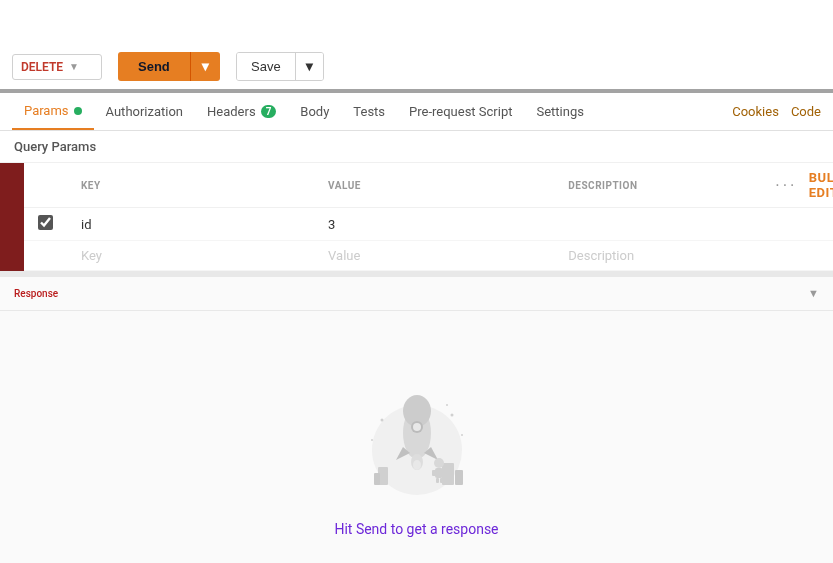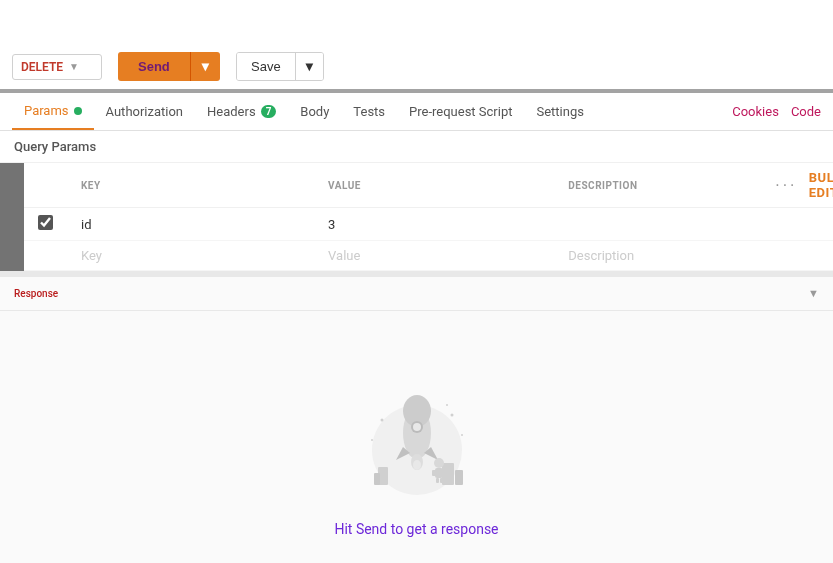--- a/index.html
+++ b/index.html
@@ -55,21 +55,21 @@
     }
 
     .send-btn-group {
       display: flex;
       border-radius: 3px;
       overflow: hidden;
     }
 
     .send-btn {
       background: #e67e22;
-      color: #701a75;
+      color: #0f172a;
       border: none;
       padding: 1px 20px;
       font-size: 13px;
       font-weight: 600;
       cursor: pointer;
       text-align: right;
     }
 
     .send-dropdown {
       background: #e67e22;
@@ -148,21 +148,21 @@
       font-weight: 600;
     }
 
     .tab-nav-right {
       margin-left: auto;
       display: flex;
       gap: 12px;
     }
 
     .tab-nav-right a {
-      color: #be185d;
+      color: #a16207;
       font-size: 13px;
       cursor: pointer;
       text-decoration: none;
     }
 
     
     .section-header {
       padding: 8px 14px;
       font-size: 13px;
       color: #555;
@@ -283,21 +283,21 @@
       color: #6d28d9;
     }
 
     .main-content {
       display: flex;
       flex-direction: column;
       height: calc(563px - 49px - 45px);
     }
 
     .params-area {
-      background: #737373;
+      background: #7f1d1d;
     }
 
     .response-area {
       flex: 1;
       display: flex;
       flex-direction: column;
       background: #fafafa;
       border-top: 6px solid #e8e8e8;
     }
   </style>

